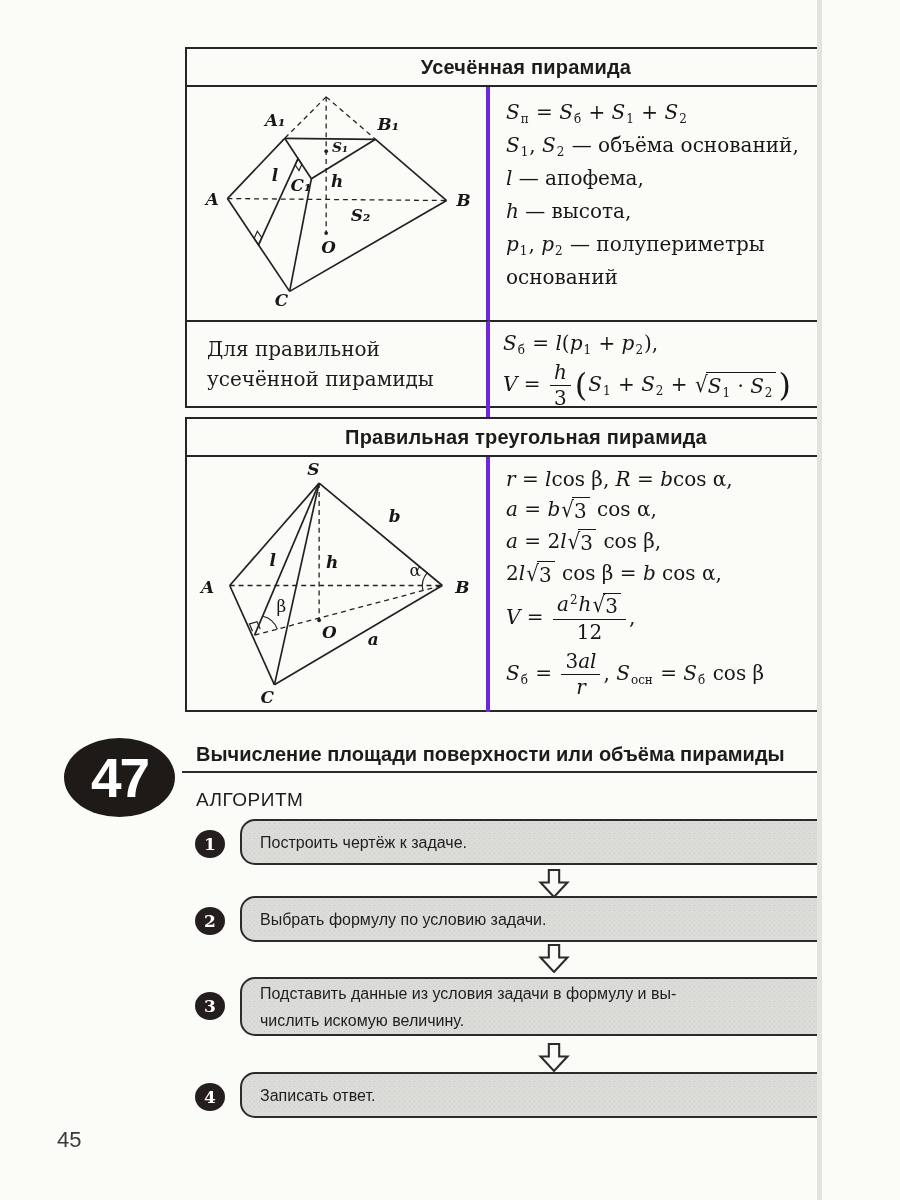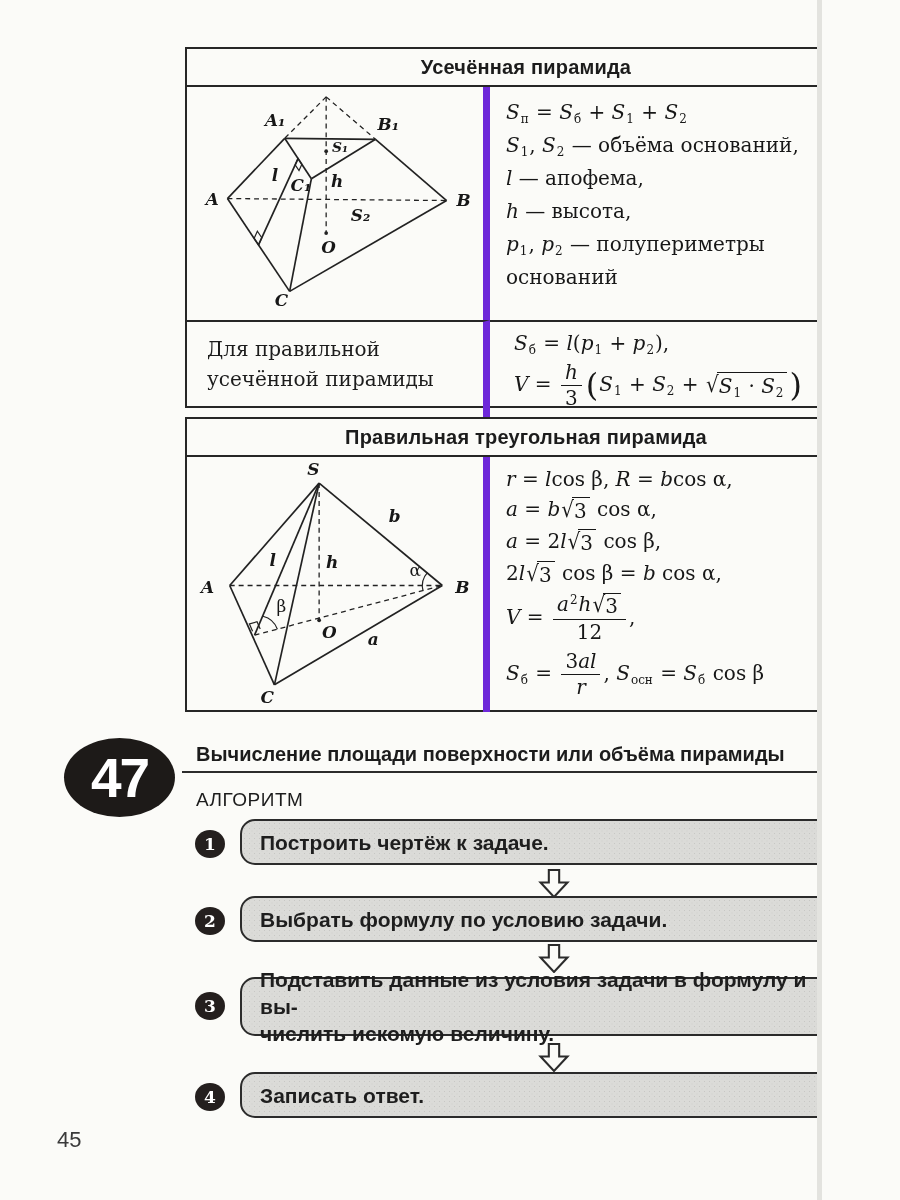--- a/index.html
+++ b/index.html
@@ -6,21 +6,21 @@
   body{width:900px;height:1200px;background:#fbfbf8;font-family:"Liberation Sans",sans-serif;color:#1c1c1c;}
   #page{position:relative;width:822px;height:1200px;overflow:hidden;background:#fbfbf8;}
   #page::after{content:"";position:absolute;right:0;top:0;width:5px;height:1200px;background:#e3e3df;}
 
   
   .tbl{position:absolute;border:2.5px solid #262626;box-sizing:border-box;background:#fbfbf8;}
   .tbl-header{height:36px;border-bottom:2.5px solid #262626;display:flex;align-items:center;justify-content:center;
     font-weight:bold;font-size:20px;font-family:"Liberation Sans",sans-serif;letter-spacing:.2px;}
   .tbl-body{display:grid;}
   .cell{box-sizing:border-box;position:relative;}
-  .b-right{border-right:7px solid #6d28d9;}
+  .b-right{border-right:4px solid #6d28d9;}
   .b-top{border-top:2px solid #262626;}
 
   
   .math{font-family:"DejaVu Serif",serif;font-size:20px;color:#171717;}
   .math i{font-style:italic;}
   .math sub{font-size:0.6em;font-style:normal;line-height:0;vertical-align:-0.35em;margin:0 1px 0 1px;}
   .math sup{font-size:0.6em;font-style:normal;line-height:0;vertical-align:0.55em;margin:0 1px;}
   .frac{display:inline-flex;flex-direction:column;align-items:center;vertical-align:middle;margin:0 3px;line-height:1.15;}
   .fnum{border-bottom:1.6px solid #171717;padding:0 4px 1px;}
   .fden{padding-top:1px;}
@@ -51,21 +51,21 @@
   .sec-sub{position:absolute;left:196px;top:789px;font-weight:normal;font-size:19px;letter-spacing:.5px;}
 
   .stepnum{position:absolute;left:195px;width:30px;height:28px;background:#241f1e;border-radius:50%;
     display:flex;align-items:center;justify-content:center;color:#fff;font-weight:bold;font-size:17px;
     font-family:"DejaVu Serif",serif;}
   .stepbox{position:absolute;left:240px;width:627px;box-sizing:border-box;border:2.2px solid #2b2b2b;border-radius:15px;
     background-color:#dbdbd8;
     background-image:radial-gradient(#c7c7c4 22%,rgba(0,0,0,0) 23%),radial-gradient(#d0d0cd 22%,rgba(0,0,0,0) 23%);
     background-size:5px 5px;background-position:0 0,2.5px 2.5px;
     display:flex;align-items:center;padding:6px 18px;}
-  .stepbox span{font-weight:bold;font-size:21px;line-height:27px;color:#1e1e1e;white-space:pre-line;}
+  .stepbox span{font-weight:normal;font-size:16px;line-height:27px;color:#1e1e1e;white-space:pre-line;}
   .arrow{position:absolute;left:537px;width:34px;height:29px;}
   .arrow path{fill:#fbfbf8;stroke:#2b2b2b;stroke-width:2;stroke-linejoin:miter;}
 
   .pagenum{position:absolute;left:57px;top:1127px;font-size:22px;color:#3a3a3a;}
 </style>
 </head>
 <body>
 
 <div id="page">
 
@@ -119,21 +119,21 @@
         <div class="fline"><i>h</i><span> — высота,</span></div>
         <div class="fline"><i>p</i><sub>1</sub><span>, </span><i>p</i><sub>2</sub><span> — полупериметры</span></div>
         <div class="fline"><span>оснований</span></div>
       </div>
 
       <div class="cell b-right b-top" style="padding:12px 0 0 20px;">
         <span class="label-text">Для правильной
 усечённой пирамиды</span>
       </div>
 
-      <div class="cell b-top math" style="padding:9px 0 0 24px;">
+      <div class="cell b-top math" style="padding:9px 0 0 13px;">
         <div class="fline tight"><i>S</i><sub>б</sub><span> = </span><i>l</i><span>(</span><i>p</i><sub>1</sub><span> + </span><i>p</i><sub>2</sub><span>),</span></div>
         <div class="fline"><i>V</i><span> = </span><span class="frac">
               <span class="fnum"><i>h</i></span>
               <span class="fden"><span>3</span></span>
             </span><span class="big">(</span><i>S</i><sub>1</sub><span> + </span><i>S</i><sub>2</sub><span> + </span><span class="sqrt">
               <span class="rsign">√</span>
               <span class="rbody"><i>S</i><sub>1</sub><span> · </span><i>S</i><sub>2</sub></span>
             </span><span class="big">)</span></div>
       </div>
     </div>

